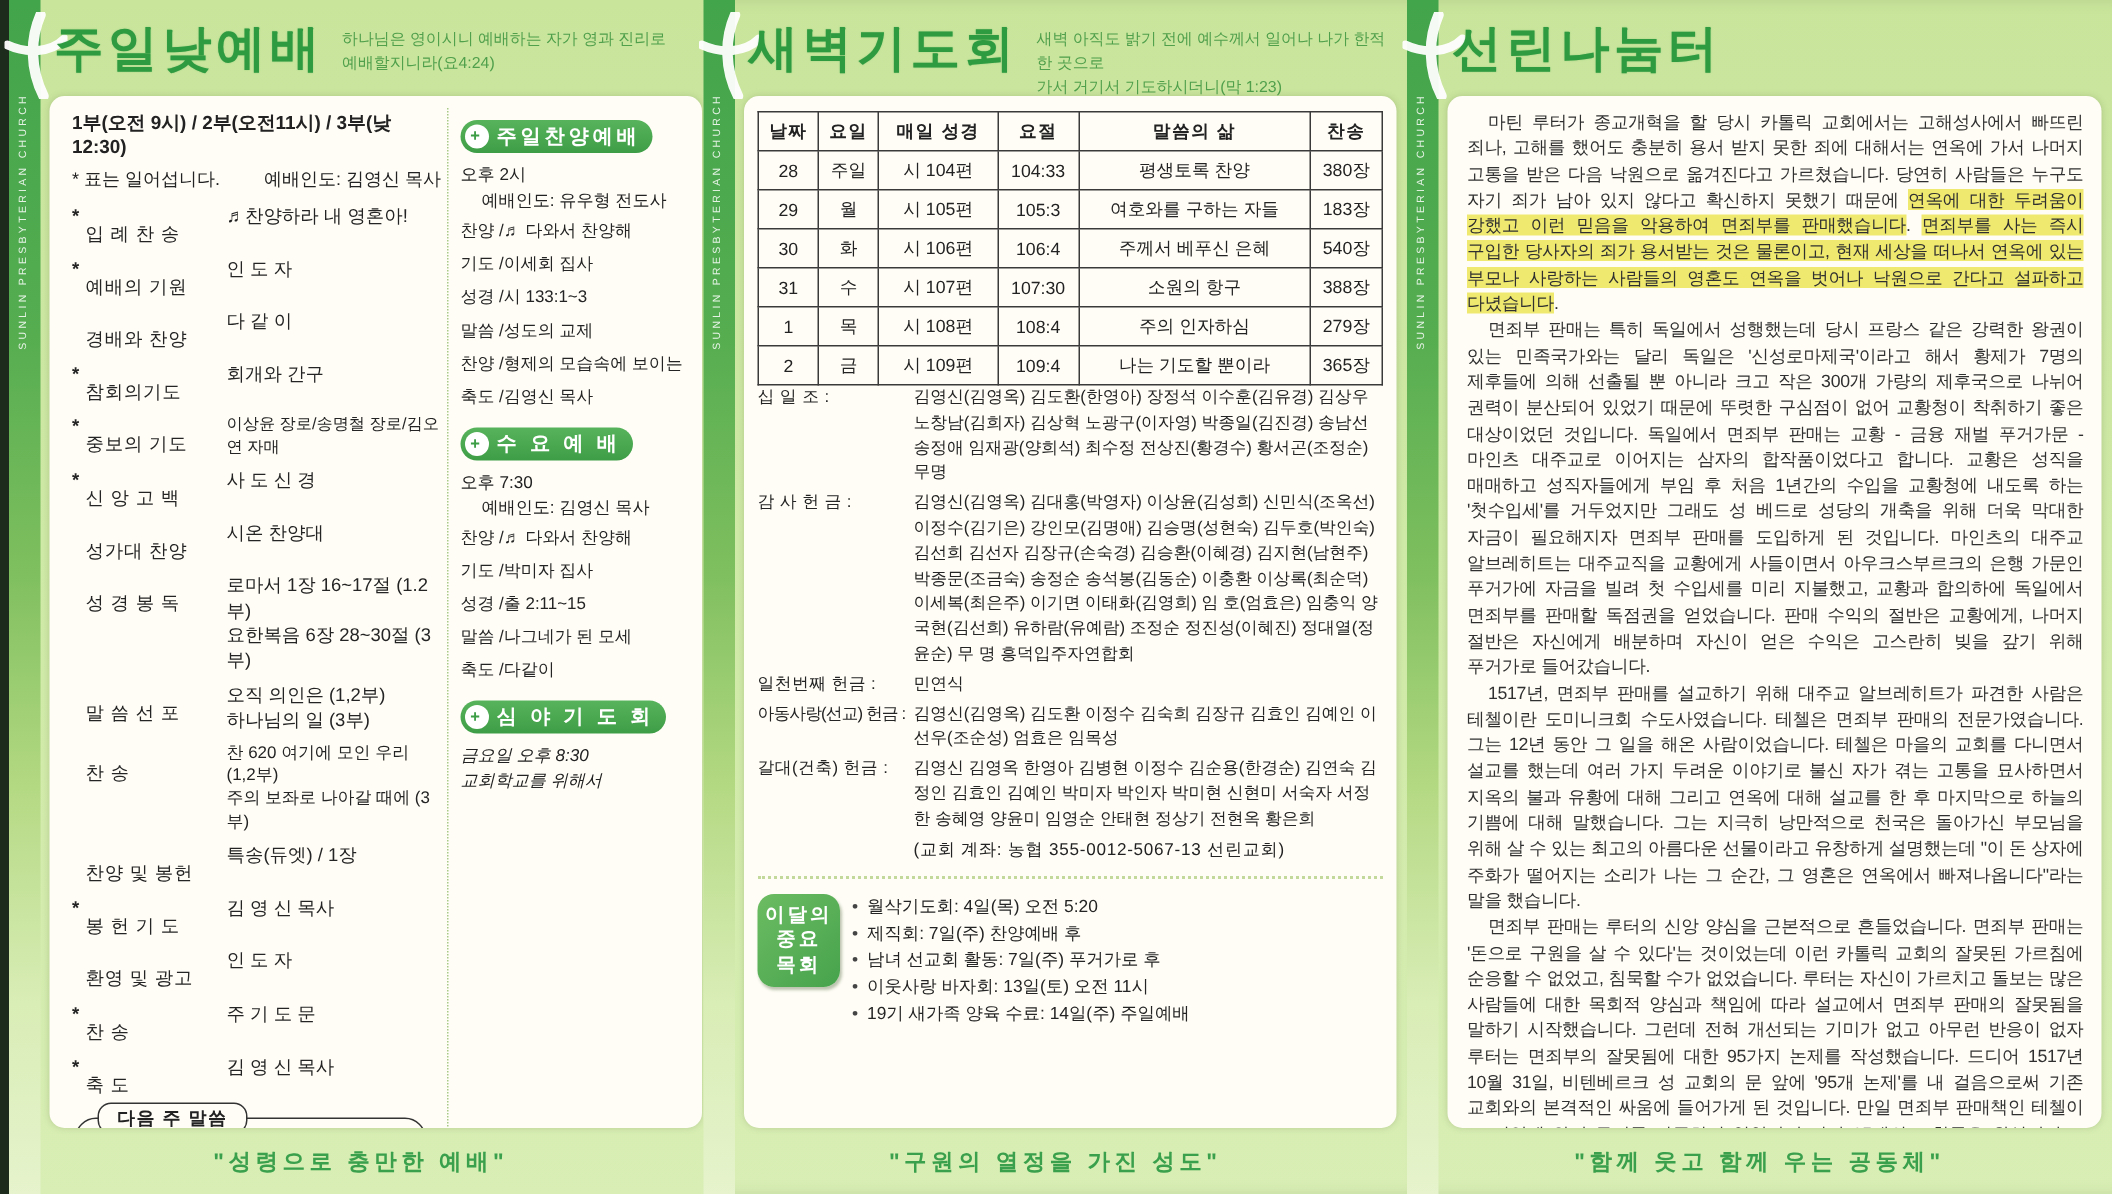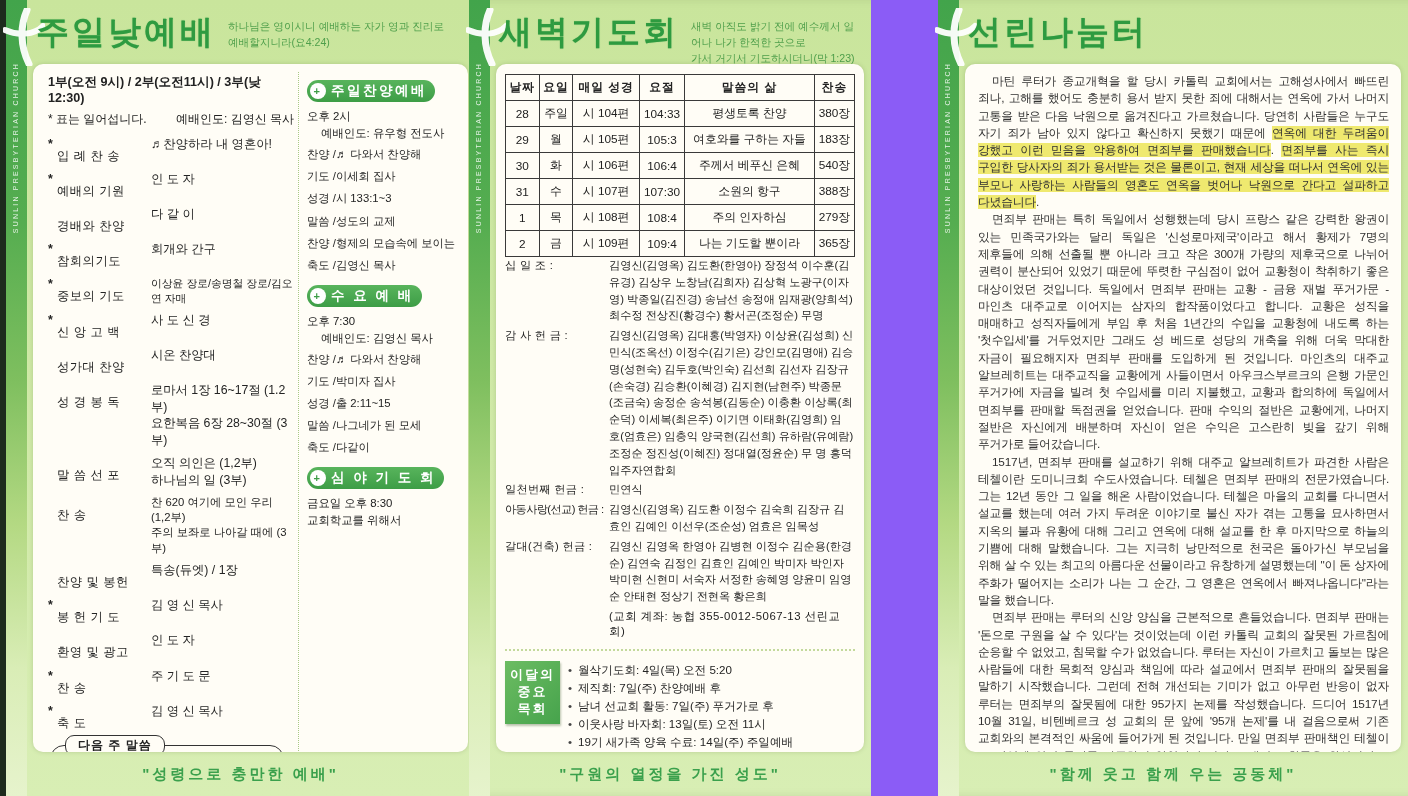--- a/index.html
+++ b/index.html
@@ -1,21 +1,21 @@
 <!DOCTYPE html>
 <html><head>
 <meta charset="utf-8">
 <style>
   html,body{margin:0;padding:0;}
   body{width:1408px;height:796px;overflow:hidden;background:#9a9a8e;
        font-family:"Liberation Sans","DejaVu Sans",sans-serif;}
-  .sheet{position:relative;width:1408px;height:796px;background:#8b5cf6;}
+  .sheet{position:relative;width:1408px;height:796px;background:#fca5a5;}
   .panel{position:absolute;top:0;height:796px;background:linear-gradient(180deg,#c9e59c 0%,#cfe9a6 45%,#d8eeb4 100%);}
   #p-left{left:0;width:469px;border-left:6px solid #1d2b1d;}
-  #p-mid{left:469px;width:402px;box-shadow:inset 8px 0 14px -8px rgba(60,80,40,.55);}
+  #p-mid{left:469px;width:469px;box-shadow:inset 8px 0 14px -8px rgba(60,80,40,.55);}
   #p-right{left:938px;width:470px;box-shadow:inset 8px 0 14px -8px rgba(60,80,40,.55);}
   
   .spine{position:absolute;left:0;top:0;width:21px;height:796px;
          background:linear-gradient(180deg,#42a44b 0%,#55ad50 28%,#7fbf5f 48%,#b4d983 66%,#d9edb6 84%,#e6f3cc 100%);}
   .spine-text{position:absolute;left:6px;top:62px;writing-mode:vertical-rl;transform:rotate(180deg);
          font-size:7px;letter-spacing:2.2px;color:rgba(255,255,255,.85);white-space:nowrap;}
   .logo{position:absolute;left:-3px;top:8px;opacity:.95;}
   
   .ph{position:absolute;left:30px;top:10px;right:8px;display:flex;align-items:flex-start;}
   .ph h1{margin:0;font-size:33px;font-weight:bold;color:#2e9b40;letter-spacing:3px;white-space:nowrap;
@@ -44,21 +44,21 @@
   .pill{display:flex;align-items:center;background:linear-gradient(180deg,#58b45c,#3d9d46);color:#fff;
         border-radius:13px;padding:2px 8px 2px 3px;font-size:13.5px;font-weight:bold;letter-spacing:2.5px;
         margin:6px 0 7px;width:max-content;max-width:100%;}
   .picon{display:inline-flex;align-items:center;justify-content:center;width:16px;height:16px;border-radius:50%;
         background:#fff;color:#3d9d46;font-size:11px;font-weight:bold;margin-right:5px;flex:none;}
   .stime{margin:2px 0;font-size:11.4px;color:#222;}
   .sleader{margin:0 0 6px 14px;font-size:11.4px;color:#222;}
   .srow{display:flex;font-size:11.3px;color:#242424;margin-bottom:7.5px;line-height:1.3;}
   .slabel{flex:none;}
   .slabel::after{content:" / ";}
-  .snote{margin:2px 0;font-size:11.4px;color:#222;}
+  .snote{margin:2px 0;font-size:11.4px;color:#222;font-style:italic;}
   .hdot{border-top:2px dotted #c3d99c;margin:10px 0 8px;}
   .servants{display:flex;align-items:flex-start;}
   .gtag{background:linear-gradient(135deg,#6cbc62,#46a34c);color:#fff;font-weight:bold;text-align:center;
         padding:6px 5px;font-size:13px;line-height:1.3;letter-spacing:2px;margin:18px 6px 0 0;
         box-shadow:1px 2px 2px rgba(60,90,40,.35);flex:none;}
   table.stable{border-collapse:collapse;flex:1;}
   .stable th,.stable td{border:1.2px solid #3a3a3a;font-size:10.2px;color:#222;text-align:center;
         padding:2px 2px;line-height:1.3;}
   .stable th{font-weight:bold;font-size:11px;letter-spacing:2px;}
   .diag{background:linear-gradient(to bottom right,transparent 48%,#3a3a3a 49%,#3a3a3a 51%,transparent 52%);width:38px;}
@@ -72,21 +72,21 @@
         letter-spacing:2px;border-radius:4px;padding:4px 12px;flex:none;box-shadow:1px 2px 2px rgba(60,90,40,.3);}
   .offer-verse{margin:1px 0 0 10px;font-size:10.2px;line-height:1.5;color:#4f9f4b;white-space:pre-line;}
   .oent{display:flex;font-size:11.2px;color:#242424;line-height:1.5;margin-bottom:3px;}
   .olab{width:104px;flex:none;letter-spacing:.3px;}
   .onames{flex:1;min-width:0;}
   .account{margin:4px 0 0 104px;font-size:11.4px;color:#222;letter-spacing:.5px;}
   .monthly{display:flex;align-items:flex-start;margin-top:6px;}
   .monthly ul{list-style:none;margin:2px 0 0;padding:0;}
   .monthly li{font-size:11.6px;color:#242424;line-height:1.55;padding-left:12px;position:relative;}
   .monthly li::before{content:"•";position:absolute;left:2px;color:#444;}
-  .mtag{margin-top:2px;}
+  .mtag{margin-top:2px;border-radius:11px;}
   
   .card-right{padding:9px 12px 6px 13px;}
   .para{margin:0;font-size:11.8px;line-height:17.3px;color:#303030;text-align:justify;text-indent:14px;
         word-break:keep-all;letter-spacing:-0.2px;}
   mark{background:#efe96f;color:inherit;padding:0;}
 </style>
 </head>
 <body>
 
 <div class="sheet">

